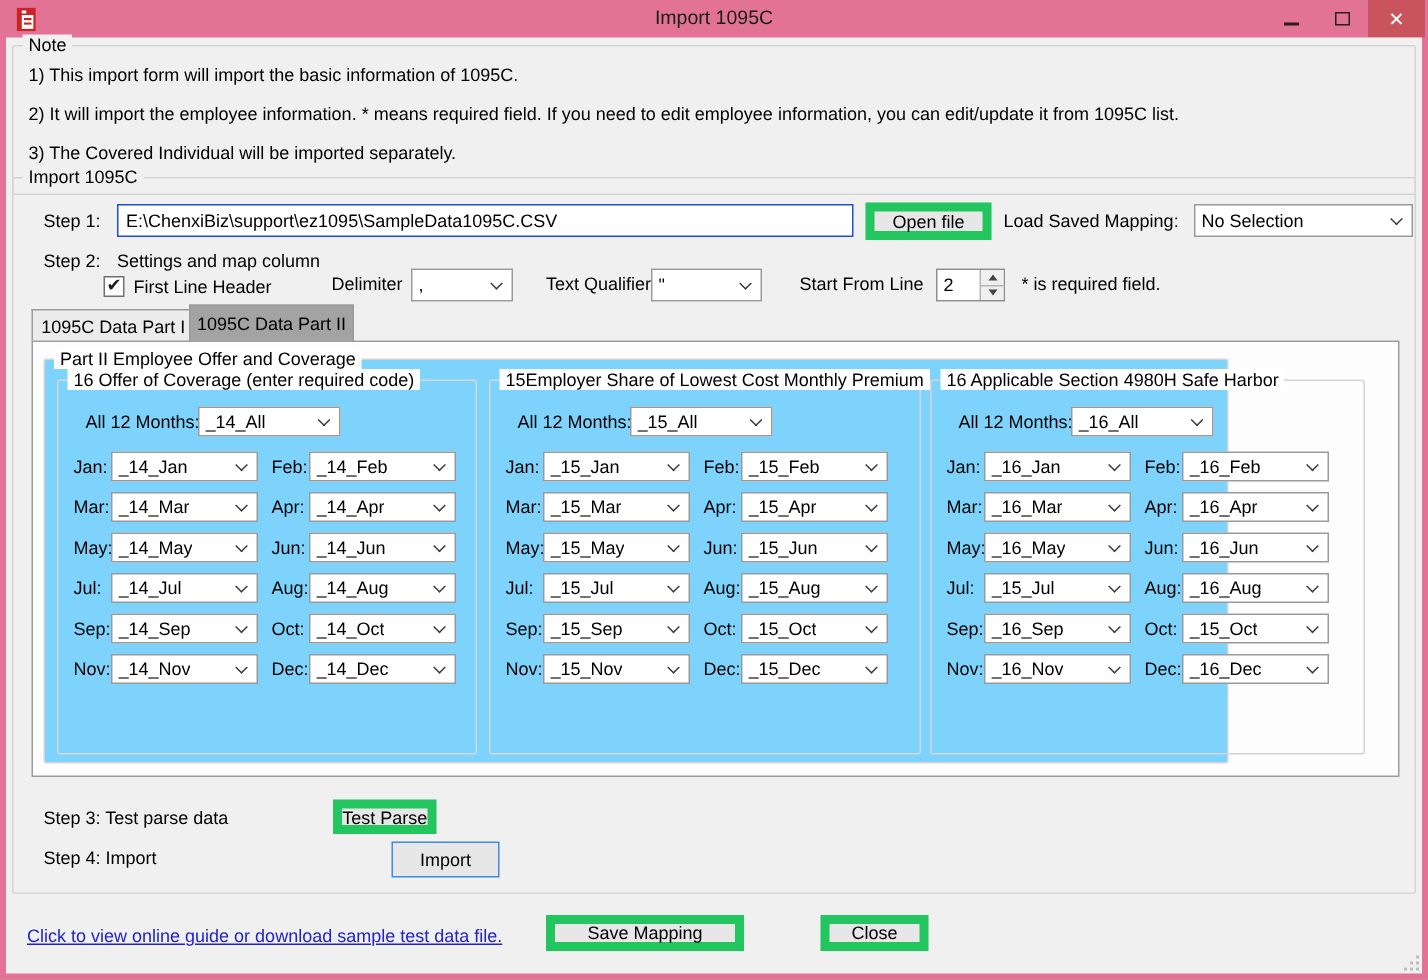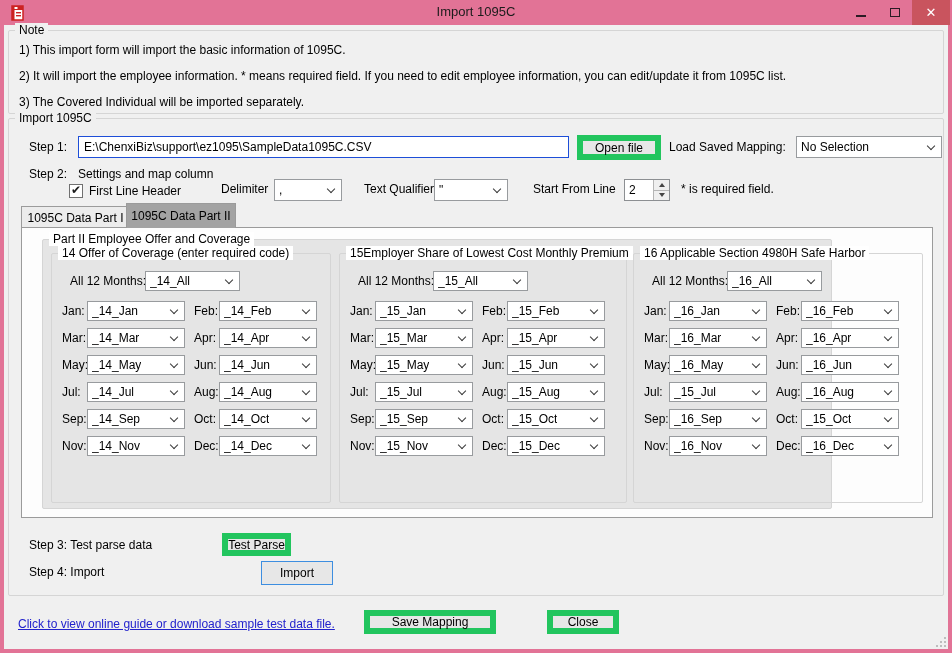--- a/index.html
+++ b/index.html
@@ -95,21 +95,21 @@
           <span class="glyph-max"></span>
         </span>
       <span class="win-btn close">
           <span>✕</span>
         </span>
     </span>
   </div>
 
   <div class="client">
 
-    <div class="gb" style="left:4px; top:5px; width:936px; height:84px;">
+    <div class="gb" style="left:4px; top:5px; width:936px; height:100px;">
       <span class="gb-label">Note</span>
       <span class="lbl" style="left:10px; top:12px;">1) This import form will import the basic information of 1095C.</span>
       <span class="lbl" style="left:10px; top:38px;">2) It will import the employee information. * means required field. If you need to edit employee information, you can edit/update it from 1095C list.</span>
       <span class="lbl" style="left:10px; top:64px;">3) The Covered Individual will be imported separately.</span>
     </div>
 
     <div class="gb" style="left:4px; top:93px; width:936px; height:478px;">
       <span class="gb-label">Import 1095C</span>
 
       <span class="lbl" style="left:20px; top:21px;">Step 1:</span>
@@ -157,25 +157,25 @@
             </span>
         </span>
       </div>
       <span class="lbl" style="left:672px; top:63px;">* is required field.</span>
 
       <div class="tab" style="left:12px; top:87px; width:109px;">1095C Data Part I</div>
       <div class="tab active" style="left:117px; top:84px; width:110px; height:25px;">1095C Data Part II</div>
 
       <div class="tab-panel" style="left:12px; top:108px; width:912px; height:291px;">
 
-        <div class="gb on-white" style="left:20px; top:11px; width:790px; height:270px; background:#e5e5e5;">
+        <div class="gb on-white" style="left:7px; top:11px; width:790px; height:270px; background:#7dd3fc;">
           <span class="gb-label">Part II Employee Offer and Coverage</span>
 
           <div class="gb on-white" style="left:8px; top:13px; width:280px; height:250px;">
-            <span class="gb-label gtitle">14 Offer of Coverage (enter required code)</span>
+            <span class="gb-label gtitle">16 Offer of Coverage (enter required code)</span>
             <span class="lbl all-row-label gall-label">All 12 Months:</span>
             <div class="combo" style="left:93px; top:17px; width:95px; height:20px;">
               <span class="combo-text gall-value">_14_All</span>
               <span class="combo-arrow"></span>
             </div>
             <div class="month-grid">
                 <span class="month-label">Jan:</span>
                 <div class="combo">
                   <span class="combo-text">_14_Jan</span>
                   <span class="combo-arrow"></span>

